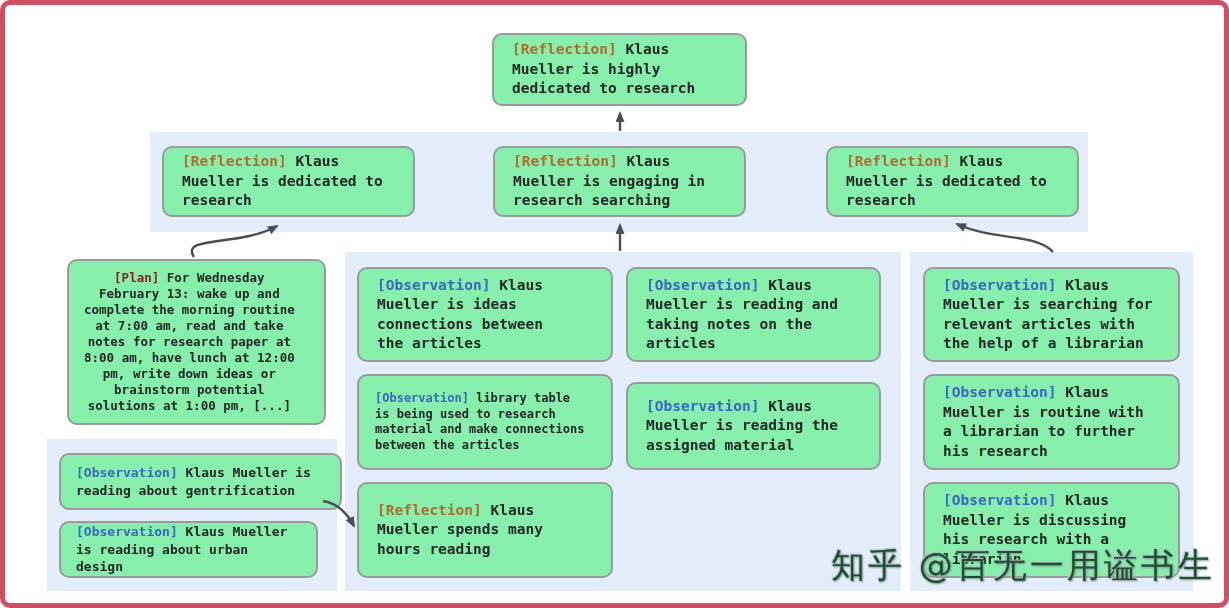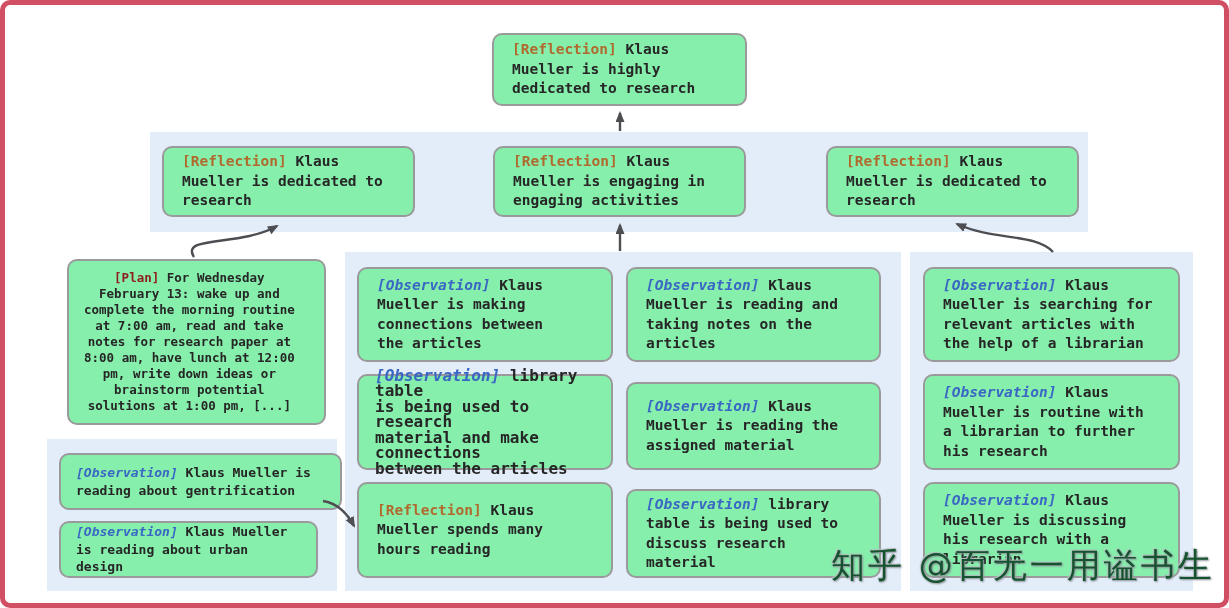--- a/index.html
+++ b/index.html
@@ -29,25 +29,25 @@
     font-weight:700;
     font-size:14.5px;
     line-height:19.5px;
     color:#262626;
     font-family:"DejaVu Sans Mono", monospace;
     z-index:2;
   }
   .node .txt{white-space:pre-line;}
   .lbl{font-weight:700;}
   .lbl-ref{color:#b06a2e;}
-  .lbl-obs{color:#3a66c4;font-style:italic;}
+  .lbl-obs{color:#3a66c4;}
   .lbl-plan{color:#8f1d1d;}
   .plan-node{font-size:12.5px;line-height:16px;padding:0 15px;}
   .lp-node{font-size:13px;line-height:17.5px;padding:0 15px;}
-  .sm-node{font-size:16px;line-height:15.5px;padding:0 16px;}
+  .sm-node{font-size:12px;line-height:15.5px;padding:0 16px;}
   .arrows{position:absolute;left:0;top:0;z-index:3;pointer-events:none;}
   .watermark{
     position:absolute;
     left:826px;top:538px;
     z-index:5;
     font-family:"DejaVu Sans", sans-serif;
     font-size:34px;
     letter-spacing:3px;
     color:#14532d;
     text-shadow:0 0 2px #9aa0a8, 1px 1px 2px #8d939b, -1px -1px 1px #c3c8ce;
@@ -71,21 +71,21 @@
   </div>
 
   <div class="node" style="left:157px;top:141px;width:253px;height:71px;">
     <p style="margin:0;"><span class="lbl lbl-ref">[Reflection]</span> <span class="txt">Klaus
 Mueller is dedicated to
 research</span></p>
   </div>
   <div class="node" style="left:488px;top:141px;width:253px;height:71px;">
     <p style="margin:0;"><span class="lbl lbl-ref">[Reflection]</span> <span class="txt">Klaus
 Mueller is engaging in
-engaging activities</span></p>
+research searching</span></p>
   </div>
   <div class="node" style="left:821px;top:141px;width:253px;height:71px;">
     <p style="margin:0;"><span class="lbl lbl-ref">[Reflection]</span> <span class="txt">Klaus
 Mueller is dedicated to
 research</span></p>
   </div>
 
   <div class="node plan-node" style="left:62px;top:254px;width:259px;height:166px;">
     <p style="margin:0;text-align:center;"><span class="lbl lbl-plan">[Plan]</span> <span class="txt">For Wednesday
 February 13: wake up and
@@ -102,21 +102,21 @@
     <p style="margin:0;"><span class="lbl lbl-obs">[Observation]</span> <span class="txt">Klaus Mueller is
 reading about gentrification</span></p>
   </div>
   <div class="node lp-node" style="left:54px;top:516px;width:259px;height:57px;">
     <p style="margin:0;"><span class="lbl lbl-obs">[Observation]</span> <span class="txt">Klaus Mueller
 is reading about urban design</span></p>
   </div>
 
   <div class="node" style="left:352px;top:262px;width:256px;height:95px;">
     <p style="margin:0;"><span class="lbl lbl-obs">[Observation]</span> <span class="txt">Klaus
-Mueller is making
+Mueller is ideas
 connections between
 the articles</span></p>
   </div>
   <div class="node sm-node" style="left:352px;top:369px;width:256px;height:96px;">
     <p style="margin:0;"><span class="lbl lbl-obs">[Observation]</span> <span class="txt">library table
 is being used to research
 material and make connections
 between the articles</span></p>
   </div>
   <div class="node" style="left:352px;top:477px;width:256px;height:96px;">
@@ -128,25 +128,20 @@
   <div class="node" style="left:621px;top:262px;width:255px;height:95px;">
     <p style="margin:0;"><span class="lbl lbl-obs">[Observation]</span> <span class="txt">Klaus
 Mueller is reading and
 taking notes on the
 articles</span></p>
   </div>
   <div class="node" style="left:621px;top:377px;width:255px;height:88px;">
     <p style="margin:0;"><span class="lbl lbl-obs">[Observation]</span> <span class="txt">Klaus
 Mueller is reading the
 assigned material</span></p>
-  </div>
-  <div class="node" style="left:621px;top:484px;width:255px;height:89px;">
-    <p style="margin:0;"><span class="lbl lbl-obs">[Observation]</span> <span class="txt">library
-table is being used to
-discuss research material</span></p>
   </div>
 
   <div class="node" style="left:918px;top:262px;width:257px;height:95px;">
     <p style="margin:0;"><span class="lbl lbl-obs">[Observation]</span> <span class="txt">Klaus
 Mueller is searching for
 relevant articles with
 the help of a librarian</span></p>
   </div>
   <div class="node" style="left:918px;top:369px;width:257px;height:96px;">
     <p style="margin:0;"><span class="lbl lbl-obs">[Observation]</span> <span class="txt">Klaus

